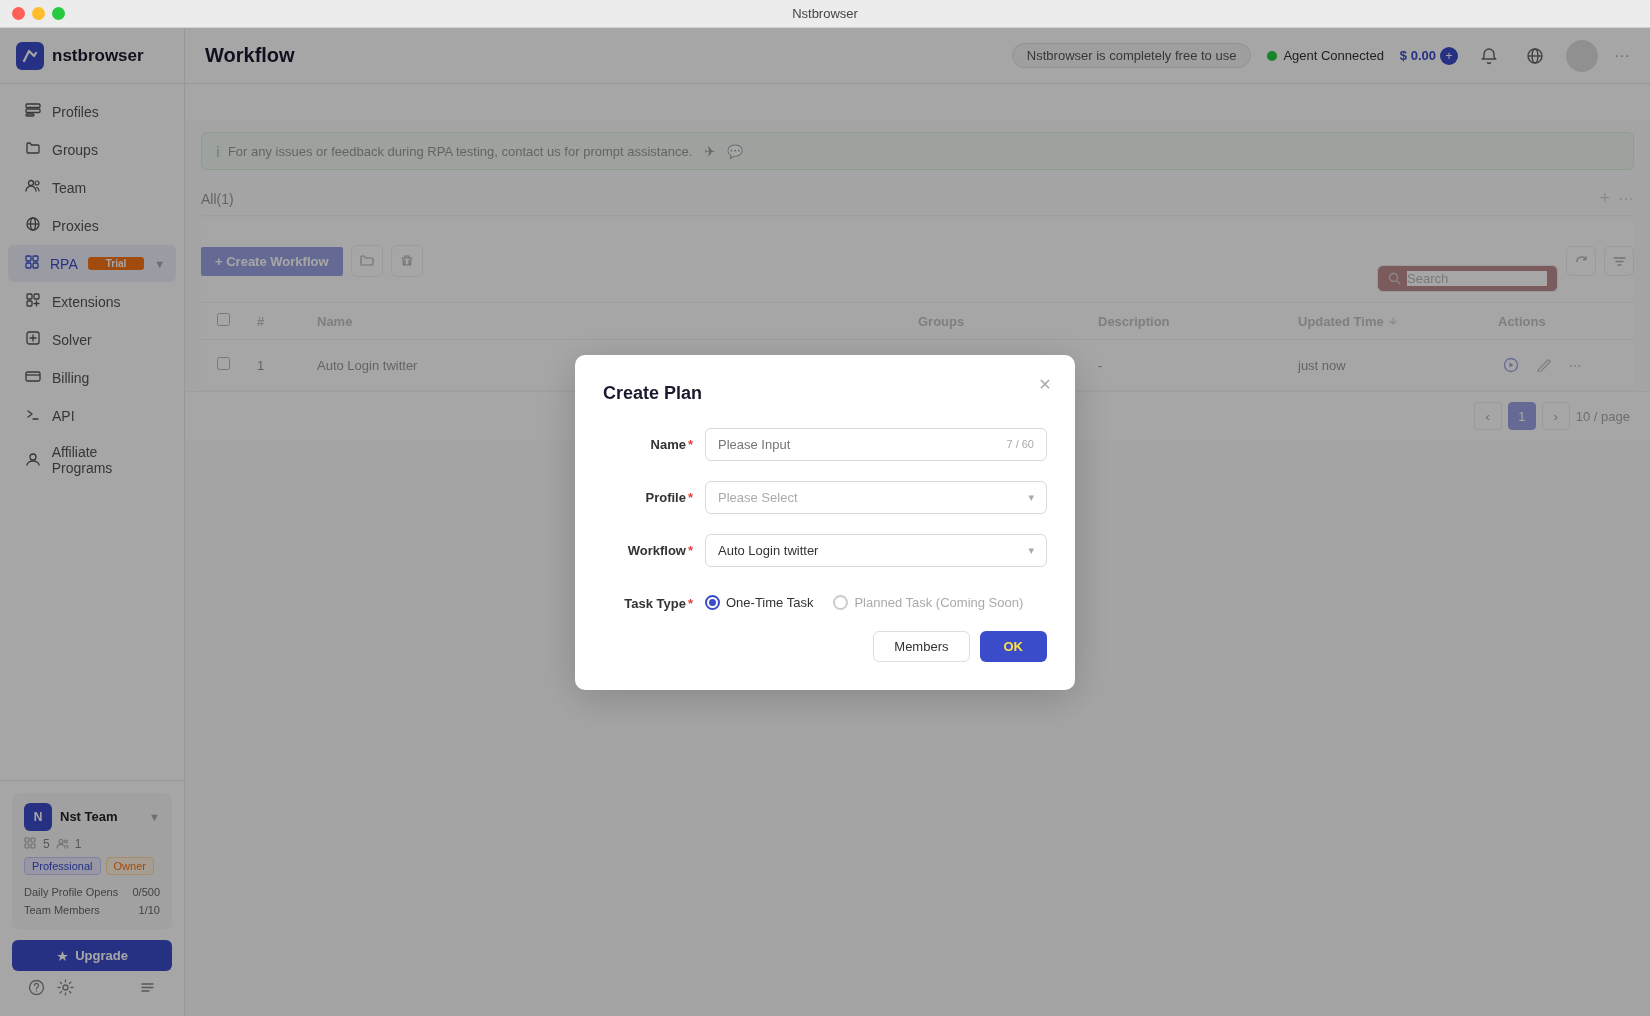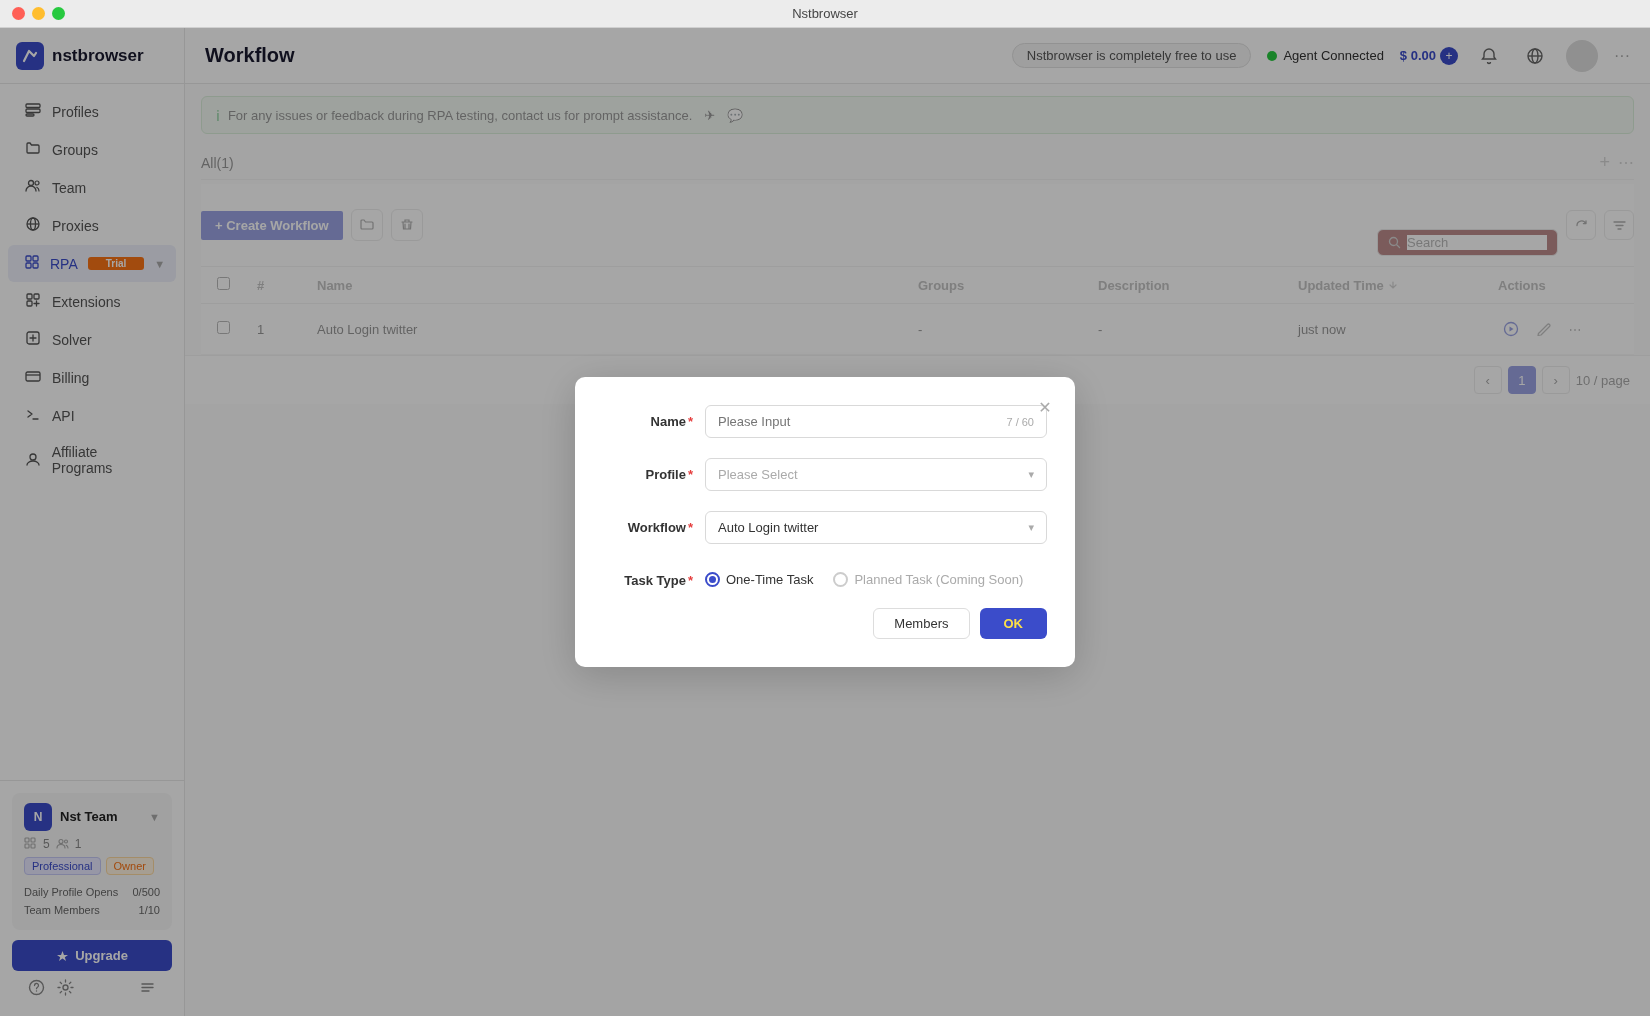--- a/index.html
+++ b/index.html
@@ -120,21 +120,21 @@
       cursor: pointer;
       display: flex; align-items: center; justify-content: center; gap: 6px;
     }
     .sidebar-bottom-icons {
       display: flex; gap: 12px;
       padding: 8px 16px 4px;
     }
     .bottom-icon { font-size: 16px; color: #888; cursor: pointer; }
 
     
-    .main { flex: 1; display: flex; flex-direction: column; overflow: hidden; }
+    .main { flex: 1; display: flex; flex-direction: column; overflow: hidden; gap: 36px; }
 
     
     .topbar {
       height: 56px;
       border-bottom: 1px solid #e8e8e8;
       display: flex;
       align-items: center;
       padding: 0 20px;
       gap: 16px;
       background: #fff;
@@ -673,20 +673,21 @@
       <div class="pagination">
         <button class="page-btn">‹</button>
         <button class="page-btn active">1</button>
         <button class="page-btn">›</button>
         <span class="page-size">10 / page</span>
       </div>
     </div>
 
     <div class="overlay">
       <div class="modal">
+        <div class="modal-title">Create Plan</div>
         <div class="modal-close">✕</div>
 
         <div class="form-row">
           <div class="form-label">
             <span>Name</span><span class="required">*</span>
           </div>
           <div class="form-field">
             <div class="form-input" style="display:flex;align-items:center;">
               <input type="text" style="border: none; outline: none; flex: 1 1 0%; font-size: 13px; color: rgb(170, 170, 170);" placeholder="Please Input">
               <span class="form-input-count">7 / 60</span>

